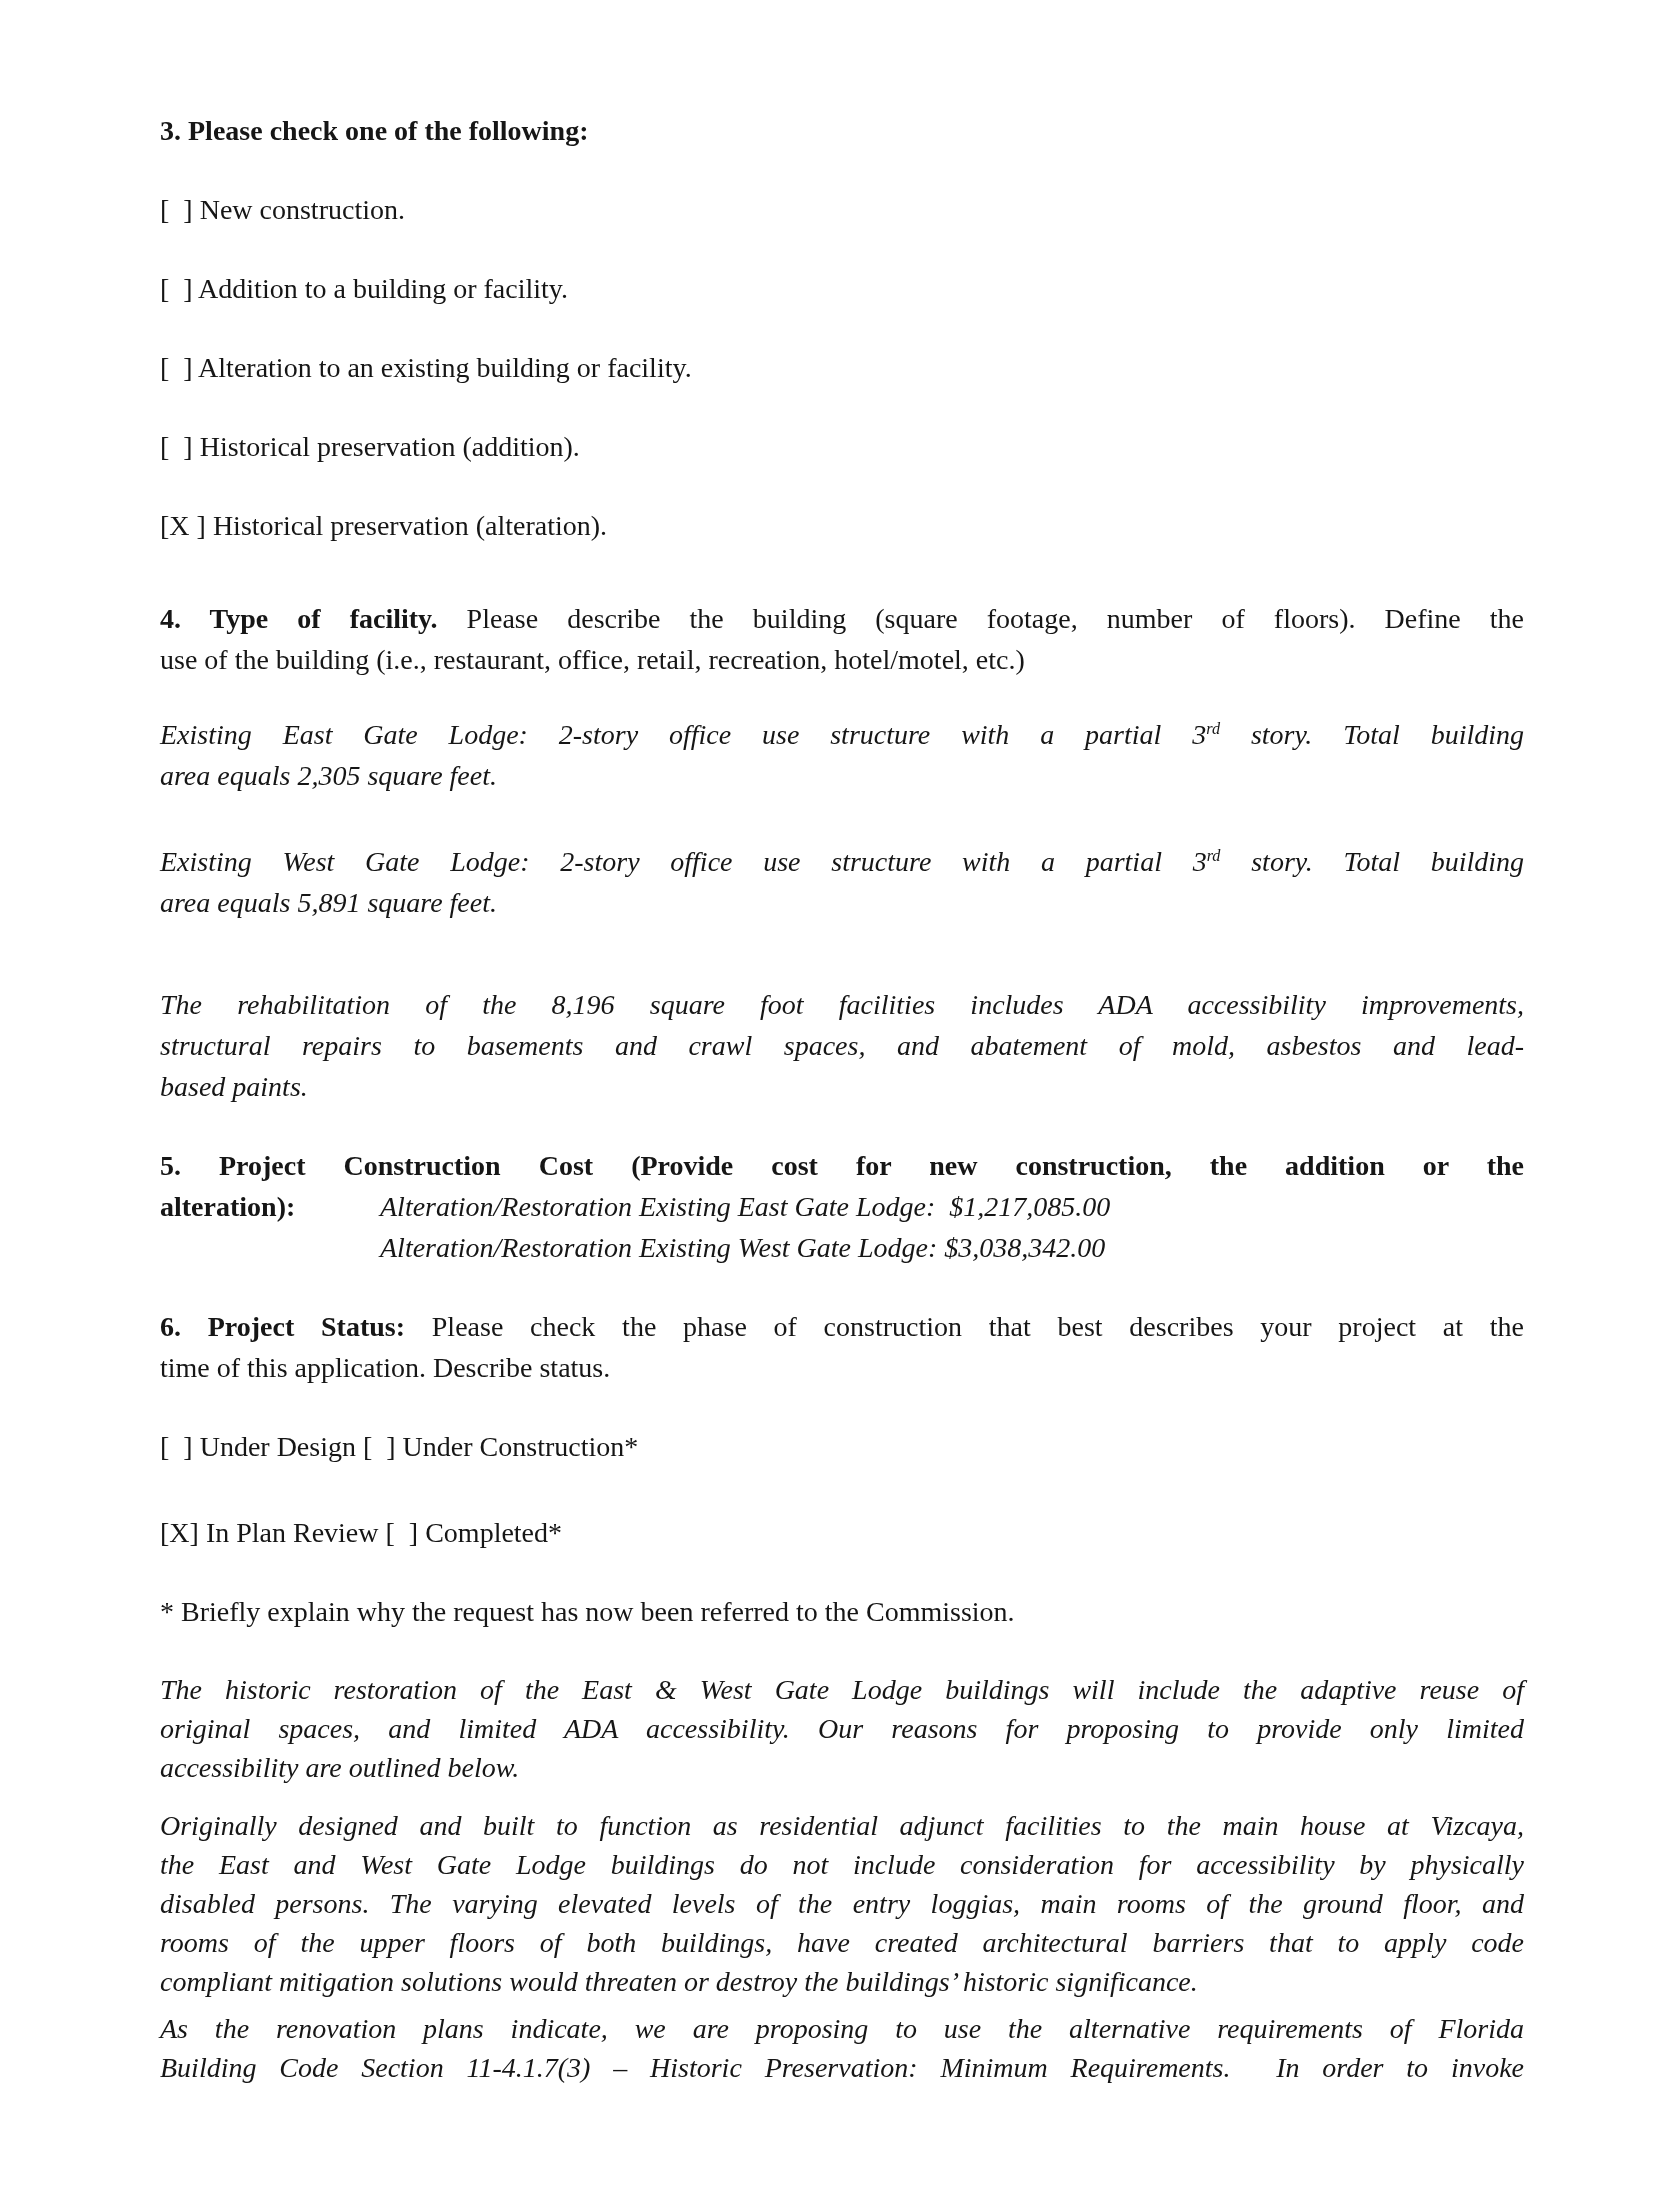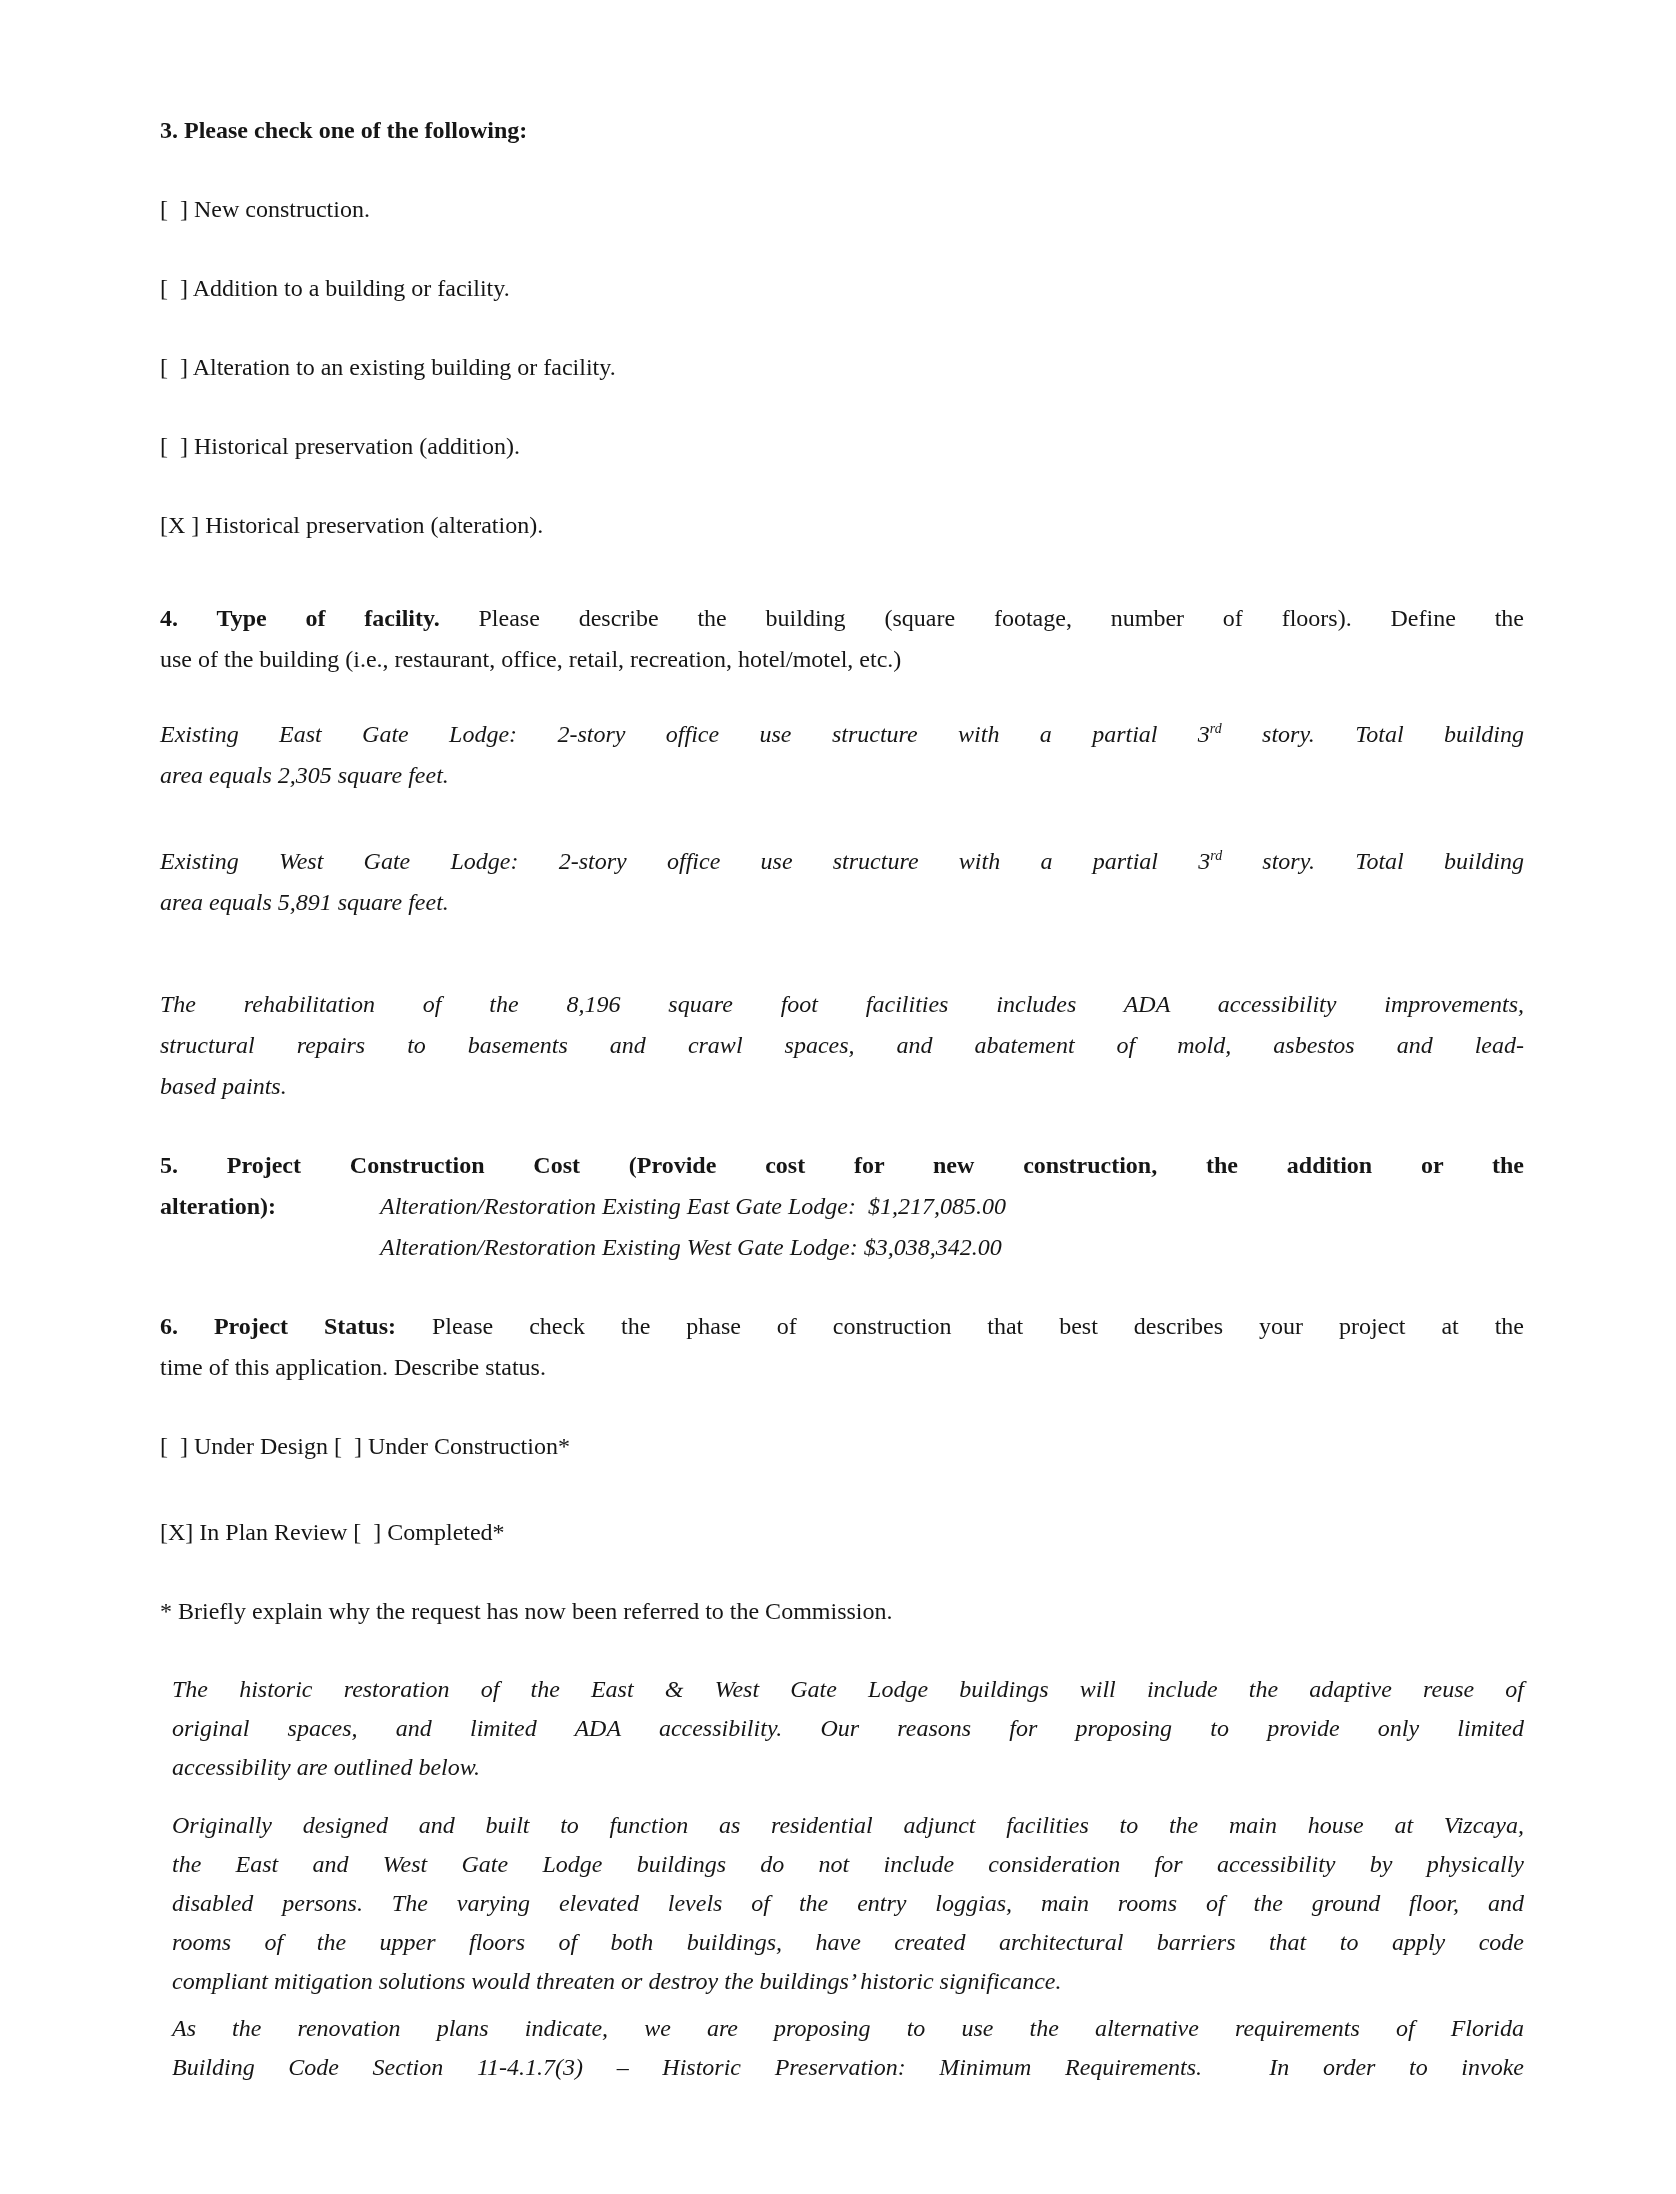--- a/index.html
+++ b/index.html
@@ -14,42 +14,42 @@
     overflow: hidden;
     font-family: "Liberation Serif", "DejaVu Serif", serif;
     color: #161616;
   }
   .page {
     box-sizing: border-box;
     width: 1677px;
     height: 2194px;
     padding: 110px 153px 0 160px;
     background: #ffffff;
-    font-size: 24px;
+    font-size: 28px;
     line-height: 41px;
   }
   .bold { font-weight: bold; }
   .ital { font-style: italic; }
   .line { }
   
   .jline {
     text-align: justify;
     text-align-last: justify;
   }
   .lline { text-align: left; }
   sup {
     font-size: 0.58em;
     line-height: 0;
     vertical-align: super;
   }
   .marker { white-space: pre; }
   .cost-row { display: flex; font-family: Liberation Serif, serif; }
   .cost-label { flex: 0 0 220px; width: 220px; }
   .cost-indent { padding-left: 220px; }
-  .expl { line-height: 39px; margin-left: 12px; }
+  .expl { line-height: 39px; }
   
   .mt12 { margin-top: 8.3px; }
   .mt27 { margin-top: 18.6px; }
   .mt50 { margin-top: 34px; }
   .mt55 { margin-top: 38px; }
   .mt60 { margin-top: 61px; }
   .mt65 { margin-top: 45px; }
   .mt75 { margin-top: 52px; }
 </style>
 </head>

